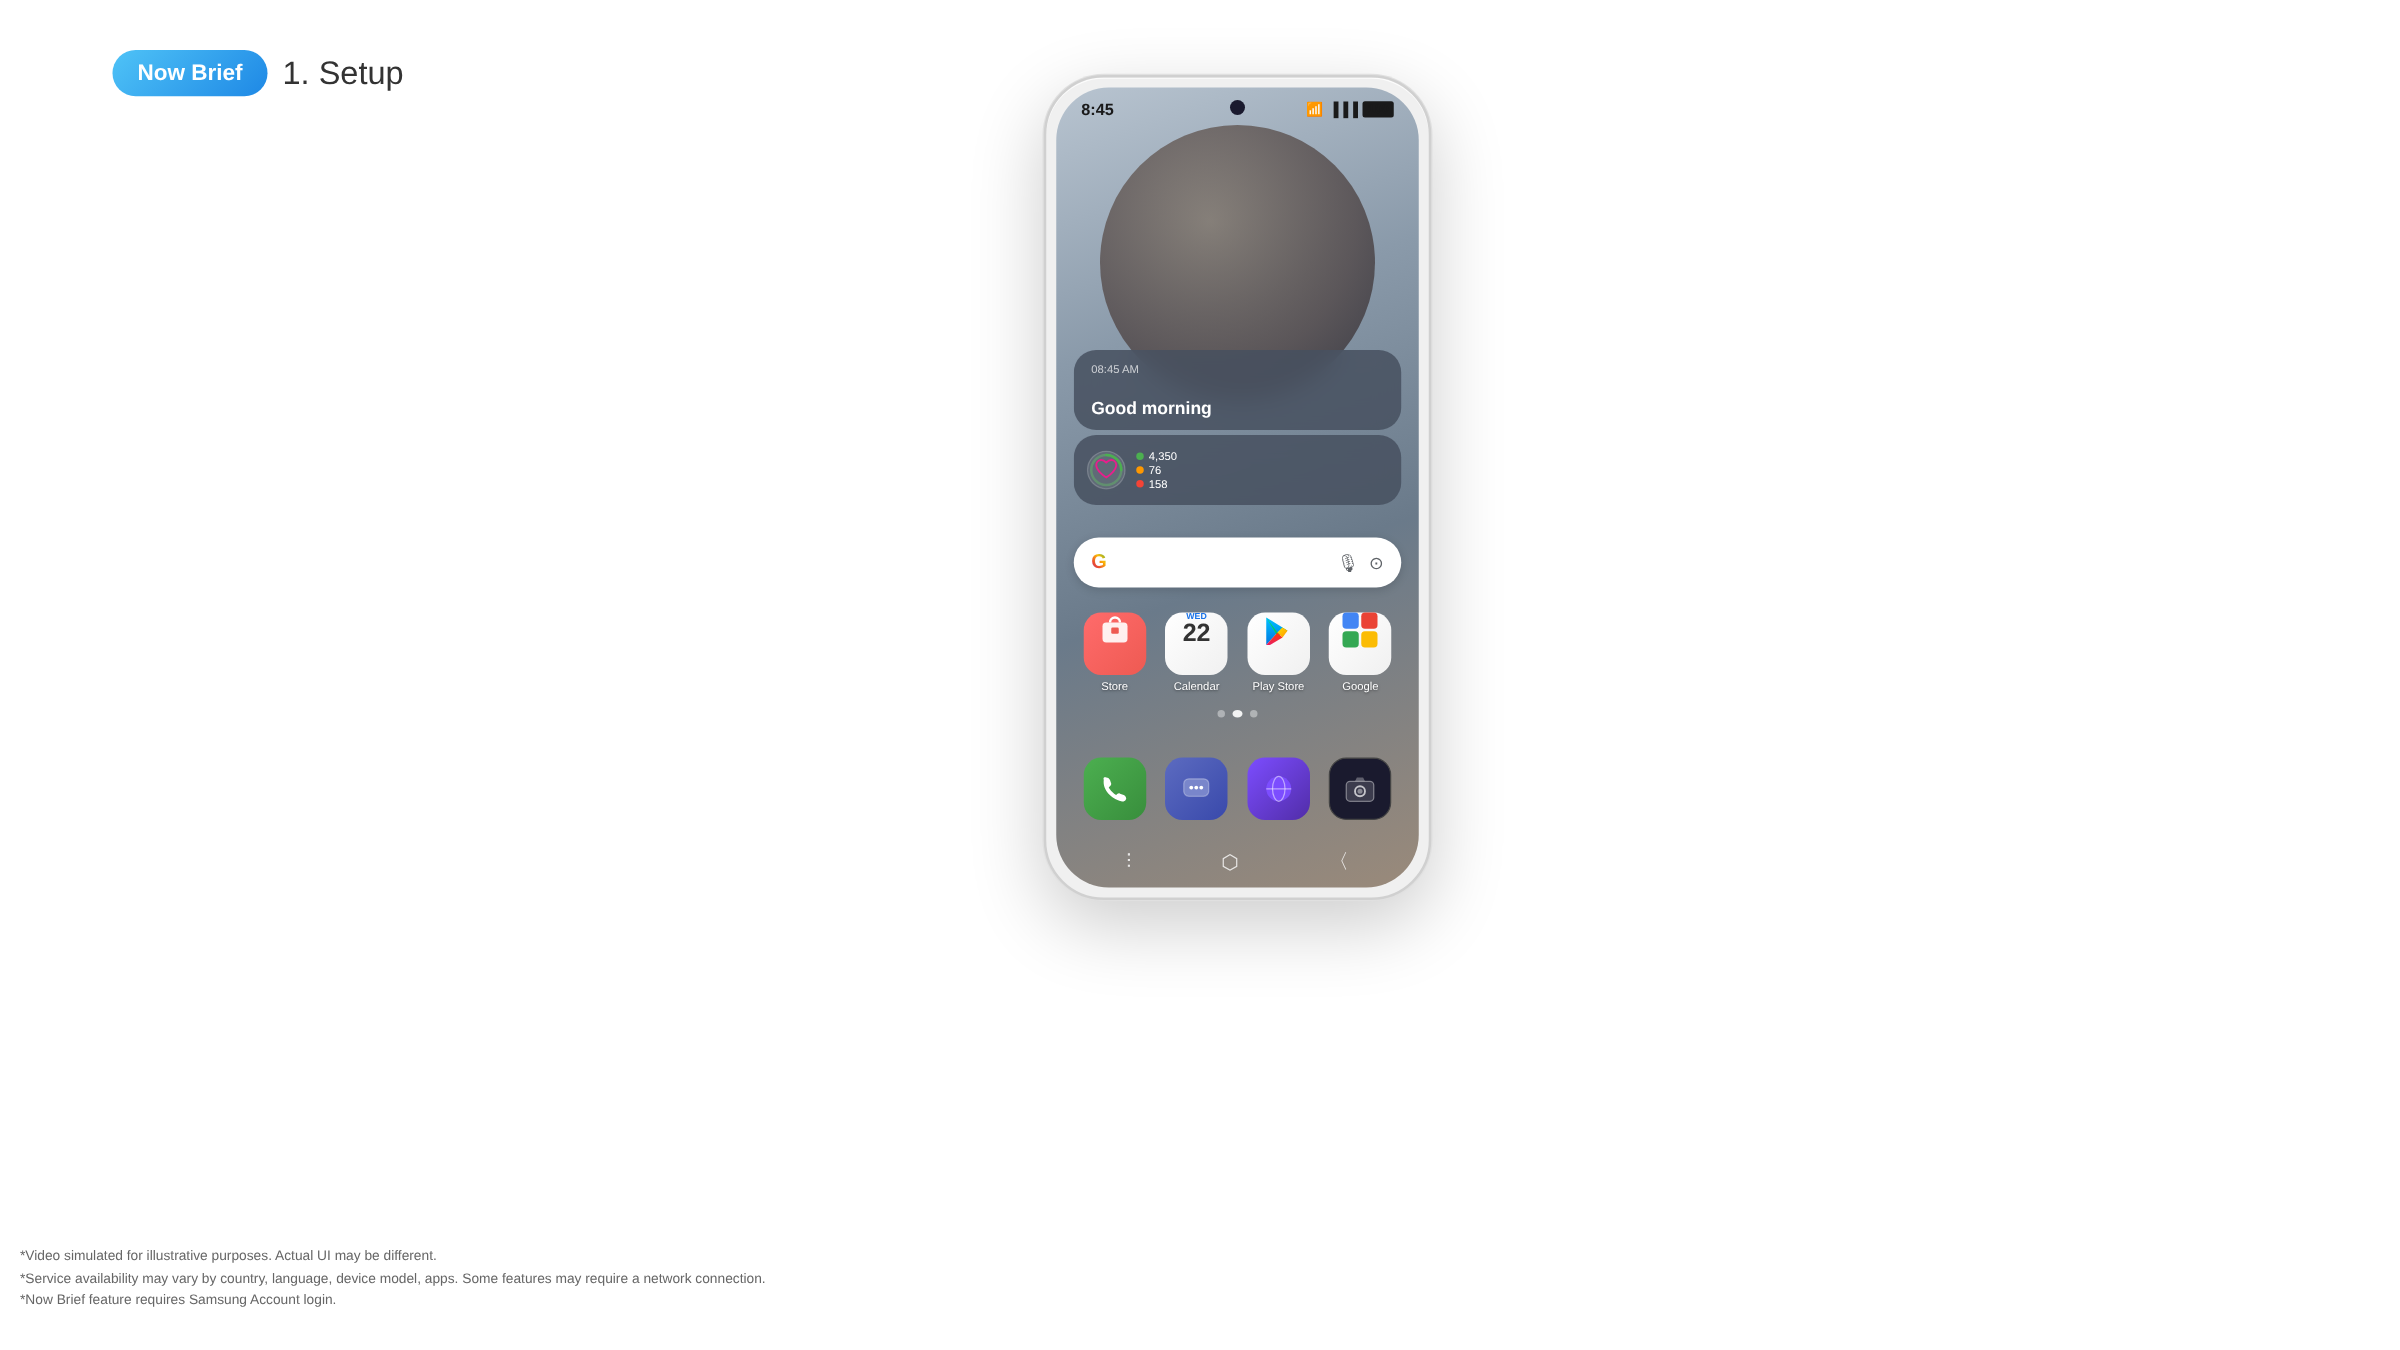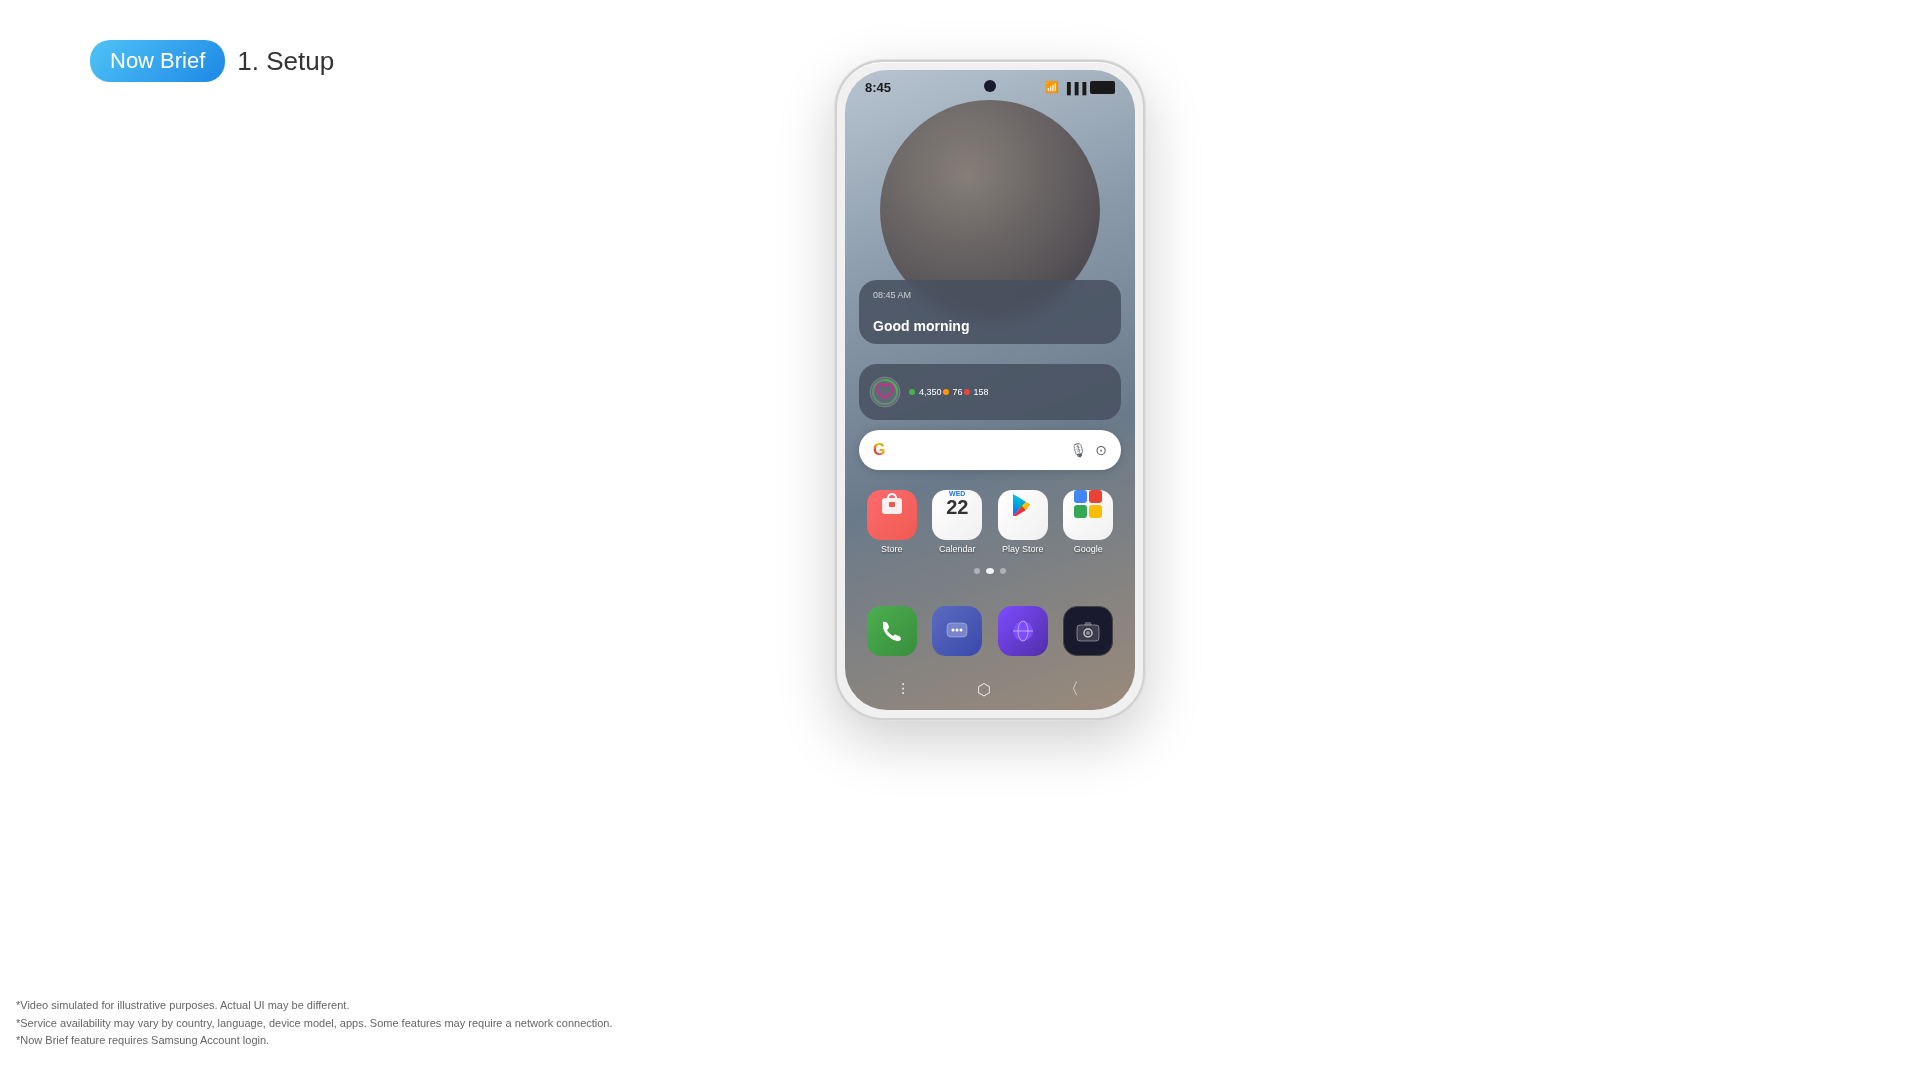--- a/index.html
+++ b/index.html
@@ -21,22 +21,22 @@
       display: flex;
       align-items: center;
       gap: 12px;
     }
 
     .now-brief-badge {
       background: linear-gradient(135deg, #4fc3f7, #1e88e5);
       color: white;
       border-radius: 20px;
       padding: 8px 20px;
-      font-size: 22px;
-      font-weight: 400;
+      font-size: 18px;
+      font-weight: 700;
     }
 
     .setup-text {
       font-size: 26px;
       font-weight: 500;
       color: #333;
     }
 
     
     .phone-container {
@@ -191,21 +191,21 @@
     .weather-city {
       font-size: 9px;
       opacity: 0.8;
       margin-top: 1px;
     }
 
     
     .right-widgets {
       display: flex;
       flex-direction: column;
-      gap: 20px;
+      gap: 4px;
       flex: 1;
     }
 
     
     .morning-widget {
       background: rgba(70,80,95,0.85);
       border-radius: 18px;
       padding: 10px 14px;
       color: white;
       min-height: 56px;
@@ -242,21 +242,21 @@
       position: relative;
     }
 
     .health-icon svg {
       width: 32px;
       height: 32px;
     }
 
     .health-stats {
       display: flex;
-      flex-direction: row;
+      flex-direction: column;
       gap: 1px;
       font-size: 9px;
     }
 
     .health-stat {
       display: flex;
       align-items: center;
       gap: 4px;
     }
 

